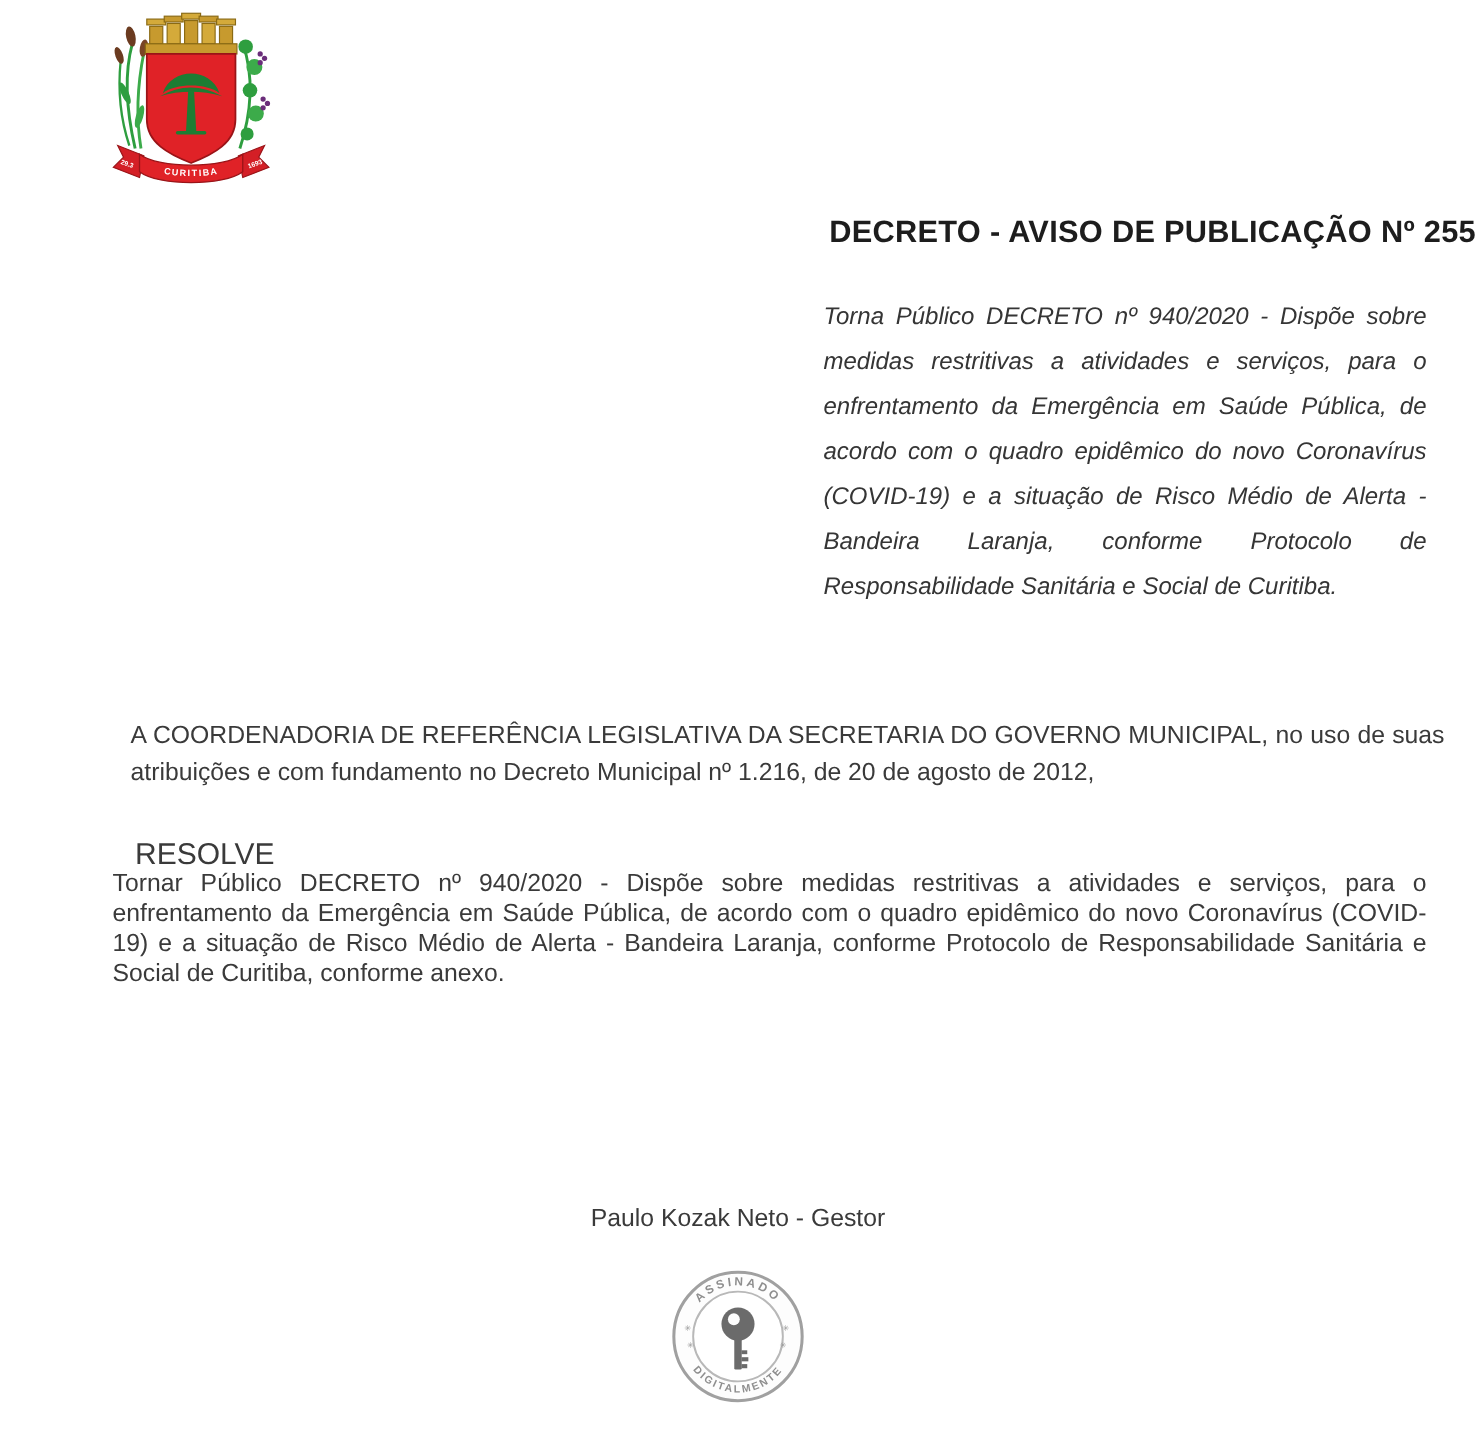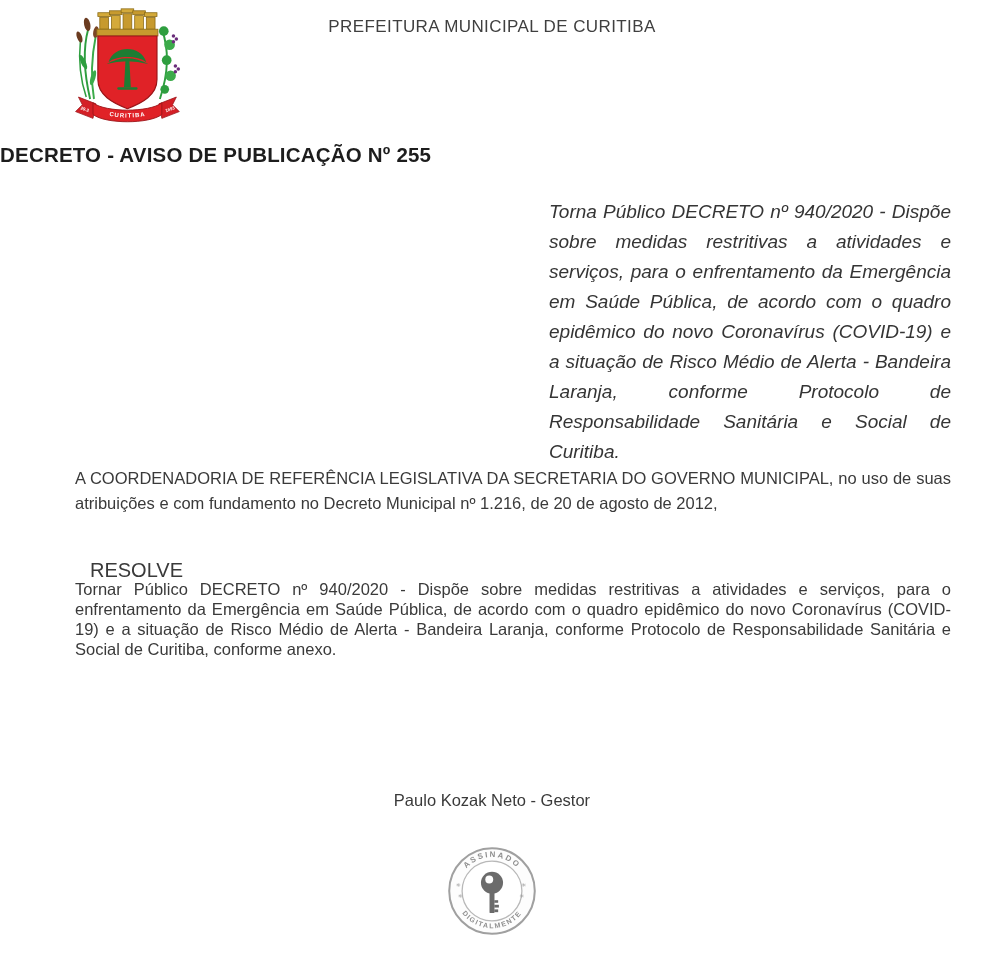--- a/index.html
+++ b/index.html
@@ -27,47 +27,47 @@
     text-align: center;
     font-size: 17px;
     letter-spacing: 0.4px;
     color: #3f3f3f;
   }
   .doc-title {
     position: absolute;
     top: 143px;
     left: 0;
     right: 0;
-    text-align: left;
+    text-align: right;
     font-size: 20.5px;
     font-weight: bold;
     color: #1d1d1d;
     letter-spacing: 0.2px;
   }
   .ementa {
     position: absolute;
     top: 197px;
     left: 549px;
     width: 402px;
-    font-size: 19px;
+    font-size: 16px;
     font-style: italic;
     line-height: 30px;
     text-align: justify;
     color: #353535;
     margin: 0;
   }
   .preamble {
     position: absolute;
     top: 466px;
     left: 75px;
     width: 876px;
     font-size: 16.5px;
     line-height: 25px;
     text-align: justify;
-    margin: 0;
+    margin: 12px;
   }
   .resolve {
     position: absolute;
     top: 544px;
     left: 75px;
     font-size: 20px;
     margin: 15px;
   }
   .body-par {
     position: absolute;
@@ -86,21 +86,21 @@
     font-size: 16.5px;
     margin: 0;
   }
   .signature {
     position: absolute;
     top: 791px;
     left: 0;
     right: 0;
     text-align: center;
     font-size: 16.5px;
-    margin: 0;
+    margin: 12px;
   }
   .stamp {
     position: absolute;
     top: 845px;
     left: 50%;
     transform: translateX(-50%);
     width: 92px;
     height: 92px;
   }
 </style>
@@ -171,21 +171,20 @@
         <path id="ribbonTextPath" d="M31,111 C44,119 81,119 94,111"></path>
       </defs>
       <text font-size="6.2" font-weight="bold" fill="#ffffff" font-family="Liberation Sans, sans-serif" letter-spacing="1">
         <textPath href="#ribbonTextPath" startOffset="50%" text-anchor="middle">CURITIBA</textPath>
       </text>
       <text x="18" y="110" font-size="4.6" fill="#ffffff" font-weight="bold" text-anchor="middle" transform="rotate(20 18 110)" font-family="Liberation Sans, sans-serif">29.3</text>
       <text x="107" y="110" font-size="4.6" fill="#ffffff" font-weight="bold" text-anchor="middle" transform="rotate(-20 107 110)" font-family="Liberation Sans, sans-serif">1693</text>
     </g>
   </svg>
 
-  <div class="org-name">PREFEITURA MUNICIPAL DE CURITIBA</div>
 
   <h1 class="doc-title" style="margin:0;">DECRETO - AVISO DE PUBLICAÇÃO Nº 255</h1>
 
   <p class="ementa">Torna Público DECRETO nº 940/2020 - Dispõe sobre medidas restritivas a atividades e serviços, para o enfrentamento da Emergência em Saúde Pública, de acordo com o quadro epidêmico do novo Coronavírus (COVID-19) e a situação de Risco Médio de Alerta - Bandeira Laranja, conforme Protocolo de Responsabilidade Sanitária e Social de Curitiba.</p>
 
   <p class="preamble">A COORDENADORIA DE REFERÊNCIA LEGISLATIVA DA SECRETARIA DO GOVERNO MUNICIPAL, no uso de suas atribuições e com fundamento no Decreto Municipal nº 1.216, de 20 de agosto de 2012,</p>
 
   <p class="resolve">RESOLVE</p>
 
   <p class="body-par">Tornar Público DECRETO nº 940/2020 - Dispõe sobre medidas restritivas a atividades e serviços, para o enfrentamento da Emergência em Saúde Pública, de acordo com o quadro epidêmico do novo Coronavírus (COVID-19) e a situação de Risco Médio de Alerta - Bandeira Laranja, conforme Protocolo de Responsabilidade Sanitária e Social de Curitiba, conforme anexo.</p>

